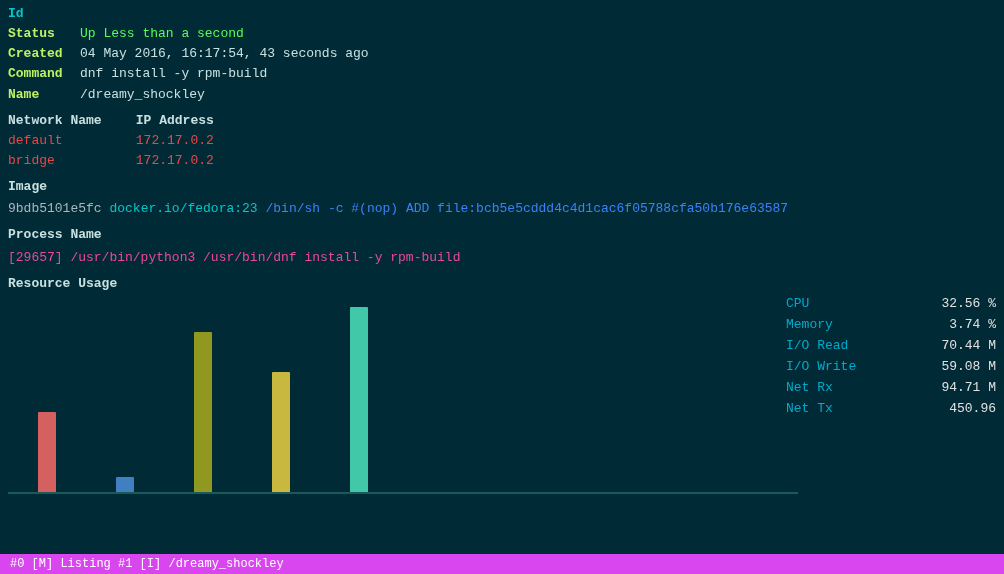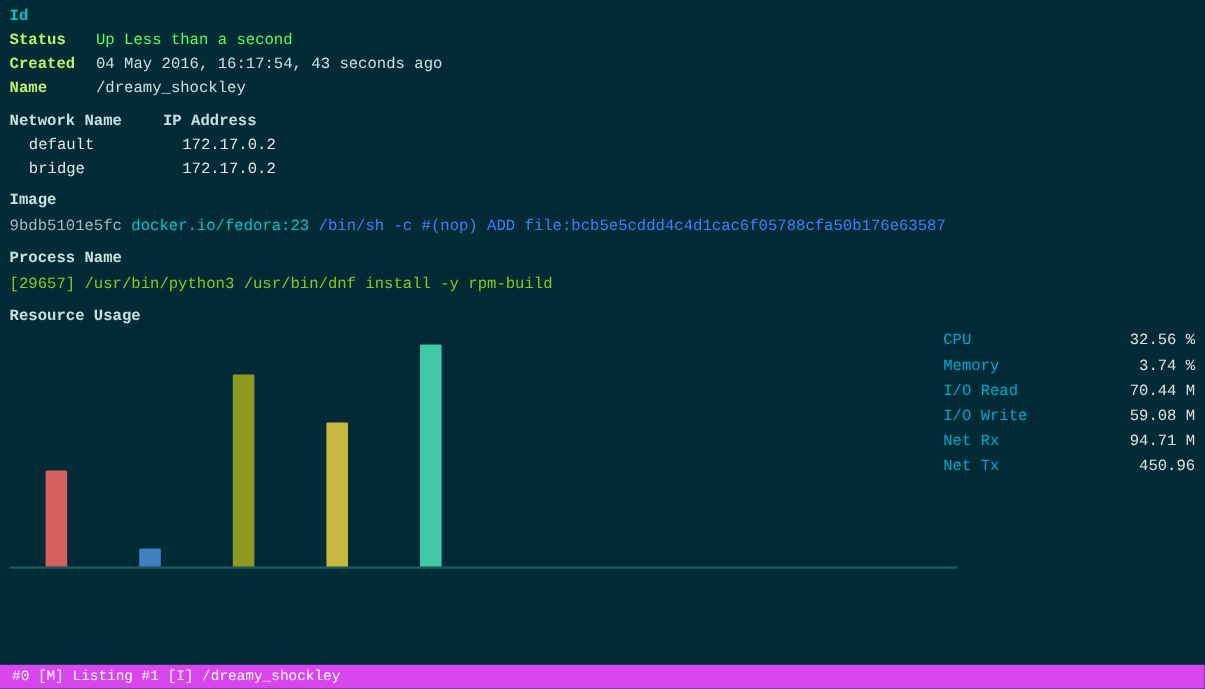--- a/index.html
+++ b/index.html
@@ -36,25 +36,25 @@
       color: #c8e0e0;
       font-weight: bold;
       margin-top: 6px;
       margin-bottom: 2px;
     }
     .network-header {
       color: #c8e0e0;
       font-weight: bold;
     }
     .network-col1 { min-width: 120px; display: inline-block; }
-    .network-row { color: #e5e5e5; margin-left: 16px; }
+    .network-row { color: #ef4444; }
     .image-hash { color: #a8b8c0; }
     .image-path { color: #00c8c8; }
     .image-cmd { color: #3b82f6; }
-    .process-row { color: #84cc16; }
+    .process-row { color: #ec4899; }
     .stats-row {
       display: flex;
       justify-content: space-between;
       margin-bottom: 1px;
     }
     .stats-label { color: #00aacc; }
     .stats-value { color: #e0e0e0; }
     .bottom-bar {
       position: absolute;
       bottom: 0;
@@ -92,20 +92,24 @@
   <div class="row">
     <span class="label">Status</span>
     <span class="value-green">Up Less than a second</span>
   </div>
 
   <div class="row">
     <span class="label">Created</span>
     <span class="value-white">04 May 2016, 16:17:54, 43 seconds ago</span>
   </div>
 
+  <div class="row">
+    <span class="label">Command</span>
+    <span class="value-white">dnf install -y rpm-build</span>
+  </div>
 
   <div class="row">
     <span class="label">Name</span>
     <span class="value-white">/dreamy_shockley</span>
   </div>
 
   <div style="margin-top:6px;">
     <div>
       <span class="network-col1 network-header">Network Name</span>
       <span class="network-header">IP Address</span>

